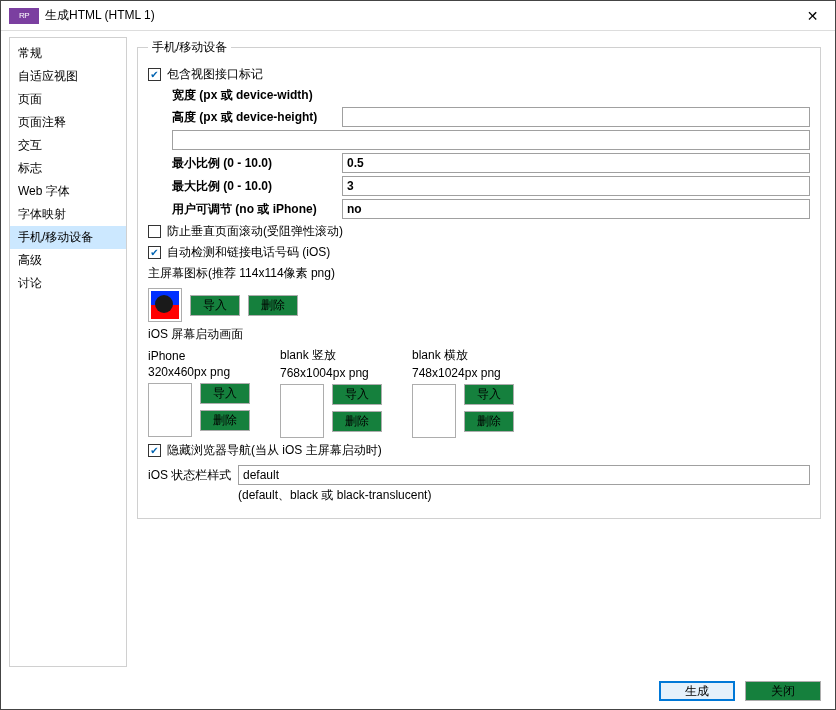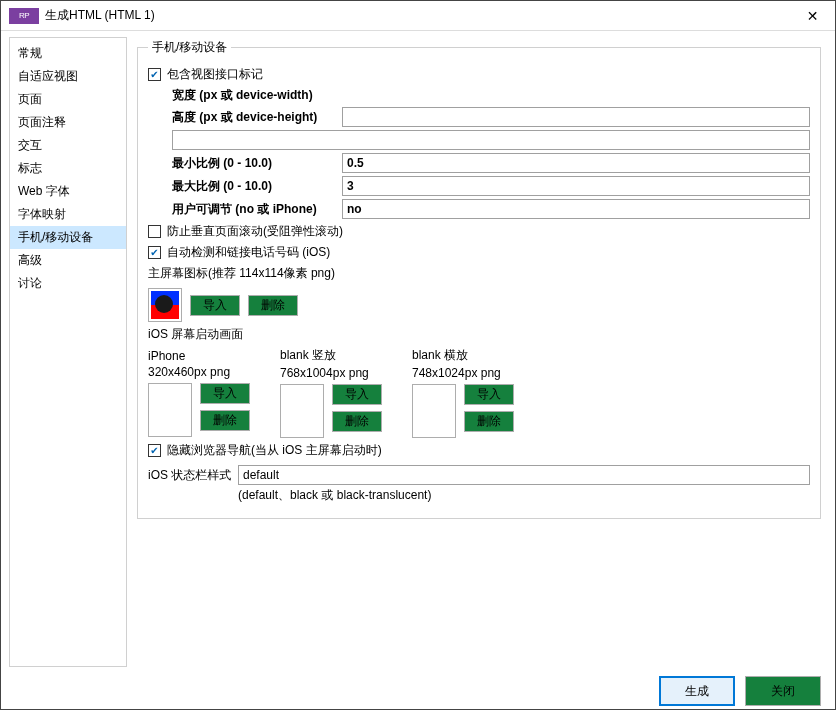--- a/index.html
+++ b/index.html
@@ -180,21 +180,21 @@
   .footer {
     height: 36px;
     display: flex;
     justify-content: flex-end;
     align-items: center;
     gap: 10px;
     padding: 0 14px;
   }
   .footer .btn {
     min-width: 76px;
-    height: 30px;
+    height: 20px;
   }
   .btn.primary {
     border: 2px solid #0078d7;
     background: #e5f1fb;
   }
 </style>
 </head>
 <body>
 
 <div class="window">

